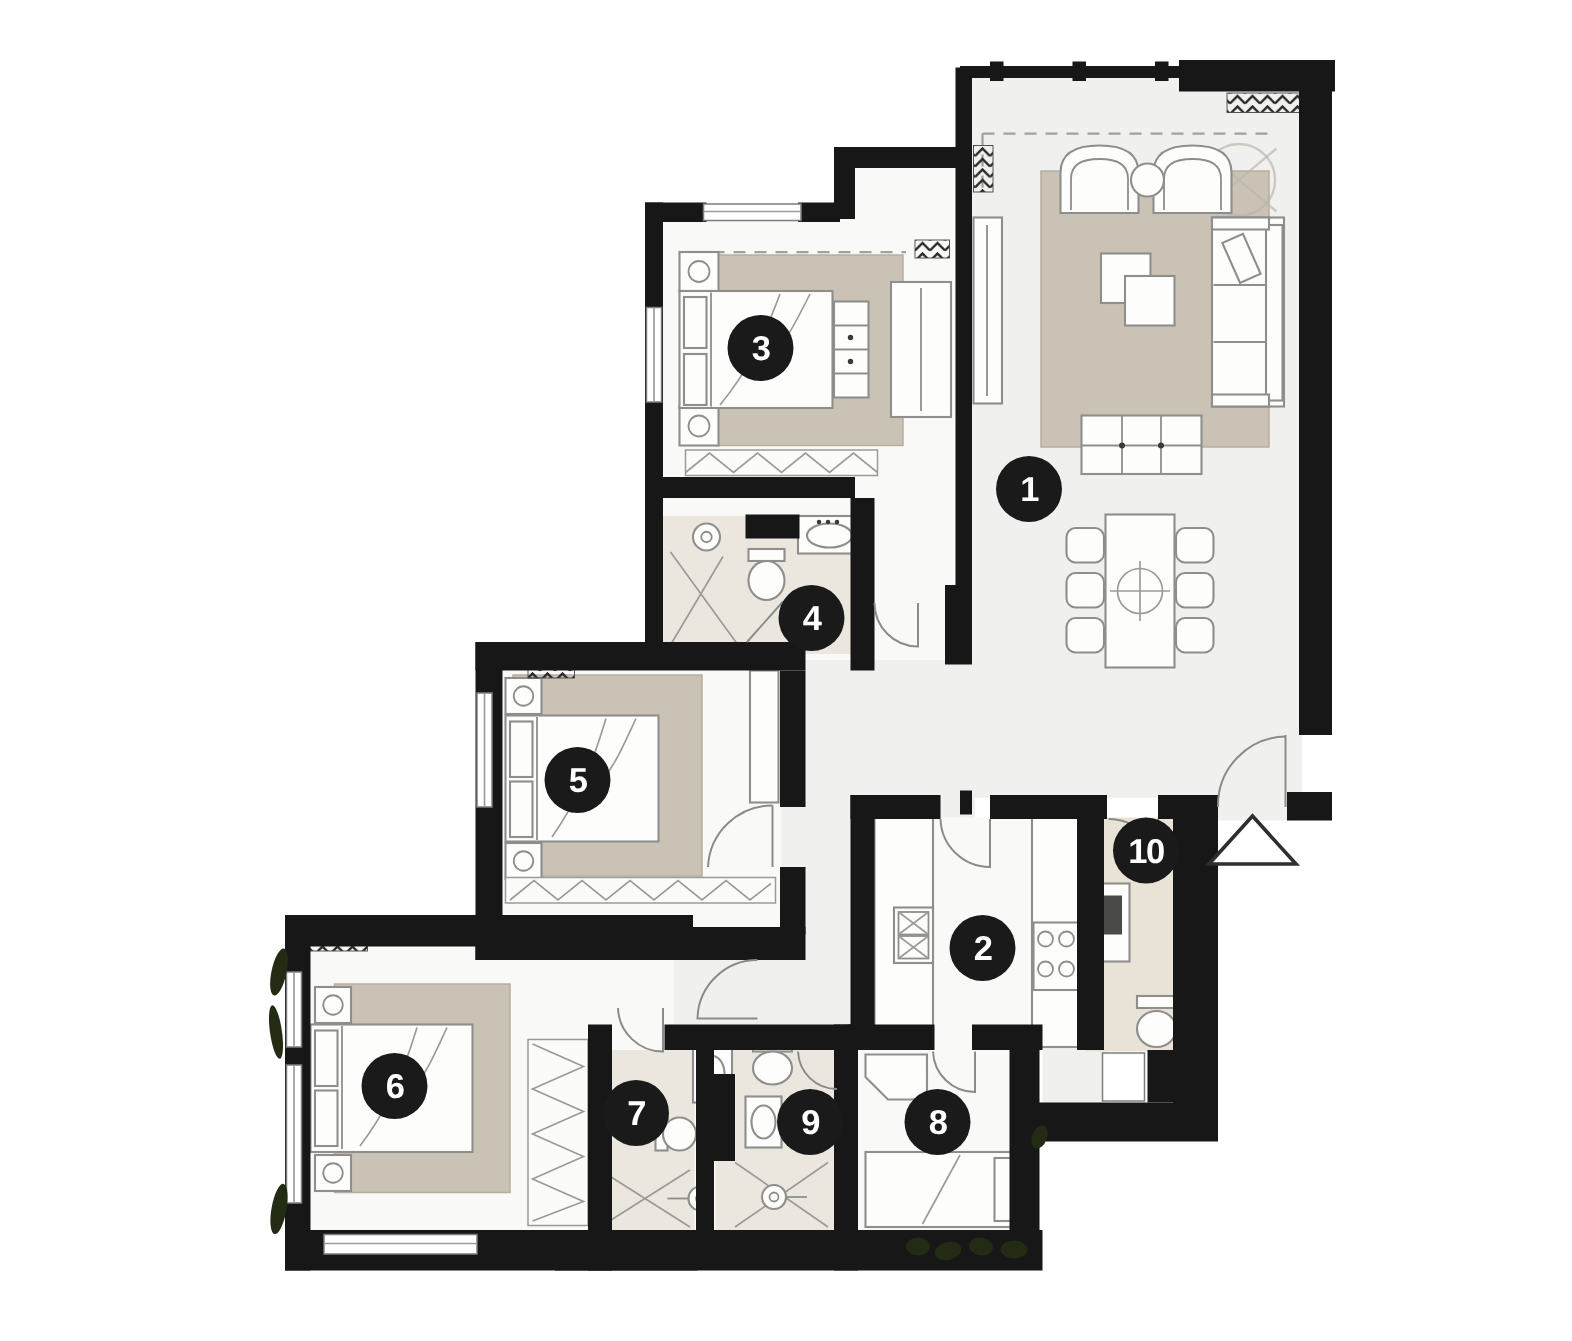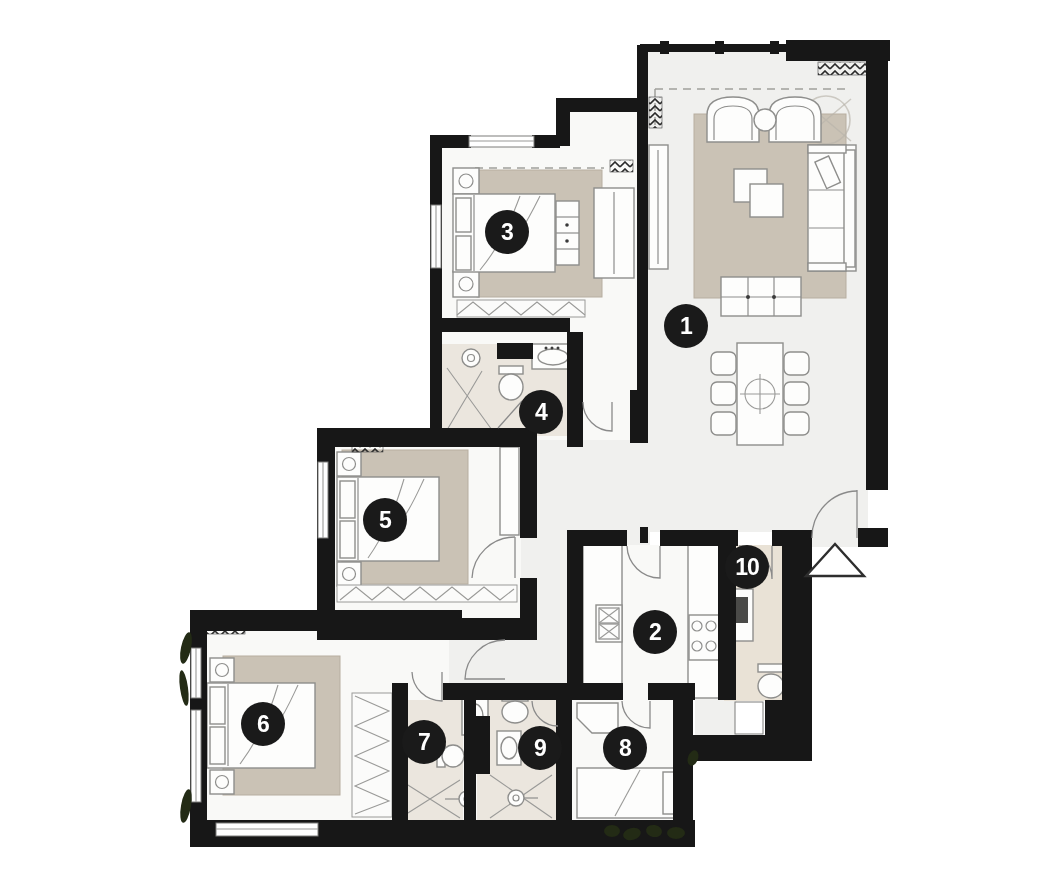--- a/index.html
+++ b/index.html
@@ -426,15 +426,15 @@
   <div>
       <div class="marker" style="left: 686px; top: 326px;">1</div>
       <div class="marker" style="left: 655px; top: 632px;">2</div>
       <div class="marker" style="left: 507px; top: 232px;">3</div>
       <div class="marker" style="left: 541px; top: 412px;">4</div>
       <div class="marker" style="left: 385px; top: 520px;">5</div>
       <div class="marker" style="left: 263px; top: 724px;">6</div>
       <div class="marker" style="left: 424px; top: 742px;">7</div>
       <div class="marker" style="left: 625px; top: 748px;">8</div>
       <div class="marker" style="left: 540px; top: 748px;">9</div>
-      <div class="marker" style="left: 747px; top: 567px;">10</div>
+      <div class="marker" style="left: 764px; top: 567px;">10</div>
     </div>
 </div>
 
 </body></html>

